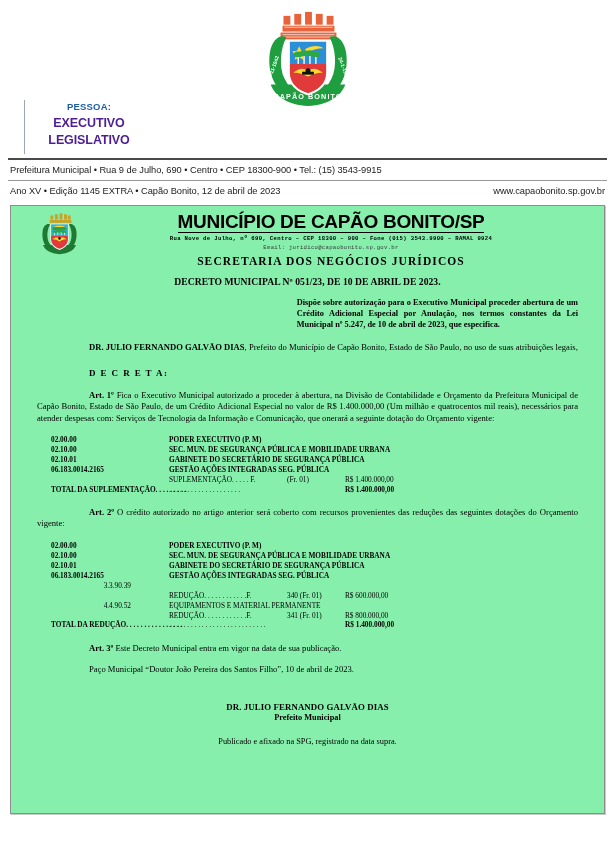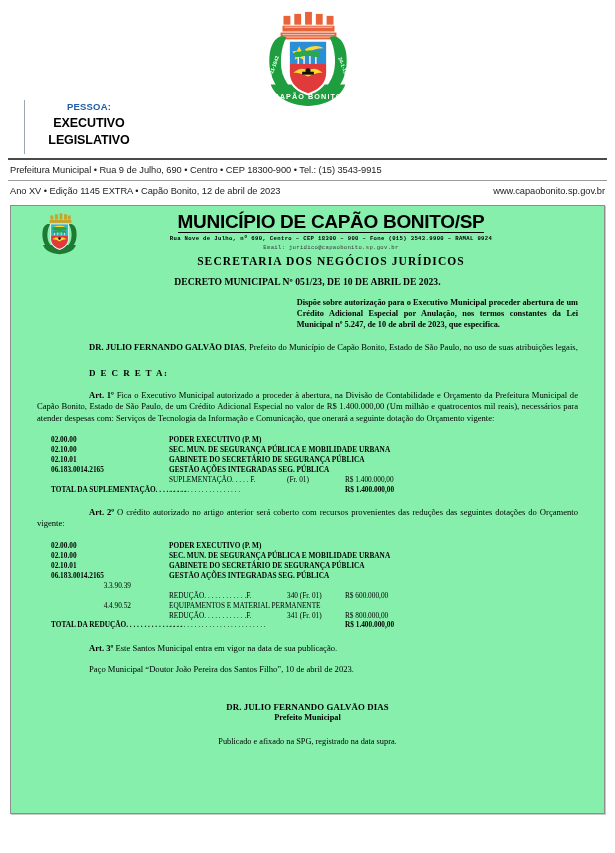--- a/index.html
+++ b/index.html
@@ -50,21 +50,21 @@
     flex:0 0 128px;
     border-left:1px solid #9aa7b4;
     padding-left:0;
     margin-left:10px;
     text-align:center;
     align-self:stretch;
     display:flex;flex-direction:column;justify-content:center;
     padding-bottom:6px;
   }
   .poderes-label{font-size:9.5px;font-weight:bold;color:#1F5FA9;letter-spacing:.2px;line-height:1.55;}
-  .poderes-item{font-size:12.5px;font-weight:bold;color:#000000;letter-spacing:-.1px;line-height:1.35;text-align:center;}
+  .poderes-item{font-size:12.5px;font-weight:bold;color:#4c1d95;letter-spacing:-.1px;line-height:1.35;text-align:center;}
 
   .rule-thick{border:none;border-top:2px solid #4a4a4a;margin:4px 8px 0 8px;}
   .rule-thin{border:none;border-top:1px solid #9a9a9a;margin:0 8px;}
 
   .info-line{
     font-size:9.3px;color:#1b1b1b;
     padding:5px 10px 5px 10px;
     letter-spacing:-0.05px;
   }
   .info-line.row{display:flex;justify-content:space-between;align-items:baseline;}
@@ -373,21 +373,21 @@
       <span class="bt-left">TOTAL DA REDUÇÃO. . . . . . . . . . . . . . . .</span>
       <span class="bdesc bvalrow">
         <span class="bv-label">. . . . . . . . . . . . . . . . . . . . . . . . . . .</span>
         <span class="bv-fonte"></span>
         <span class="bv-amount bold">R$ 1.400.000,00</span>
       </span>
     </div>
   </div>
 
   <div class="art3">
-    <b>Art. 3º</b><span> Este Santos Municipal entra em vigor na data de sua publicação.</span>
+    <b>Art. 3º</b><span> Este Decreto Municipal entra em vigor na data de sua publicação.</span>
   </div>
 
   <div class="paco">Paço Municipal “Doutor João Pereira dos Santos Filho”, 10 de abril de 2023.</div>
 
   <div class="signature">
     <div class="sig-name">DR. JULIO FERNANDO GALVÃO DIAS</div>
     <div class="sig-role">Prefeito Municipal</div>
   </div>
 
   <div class="published">Publicado e afixado na SPG, registrado na data supra.</div>

